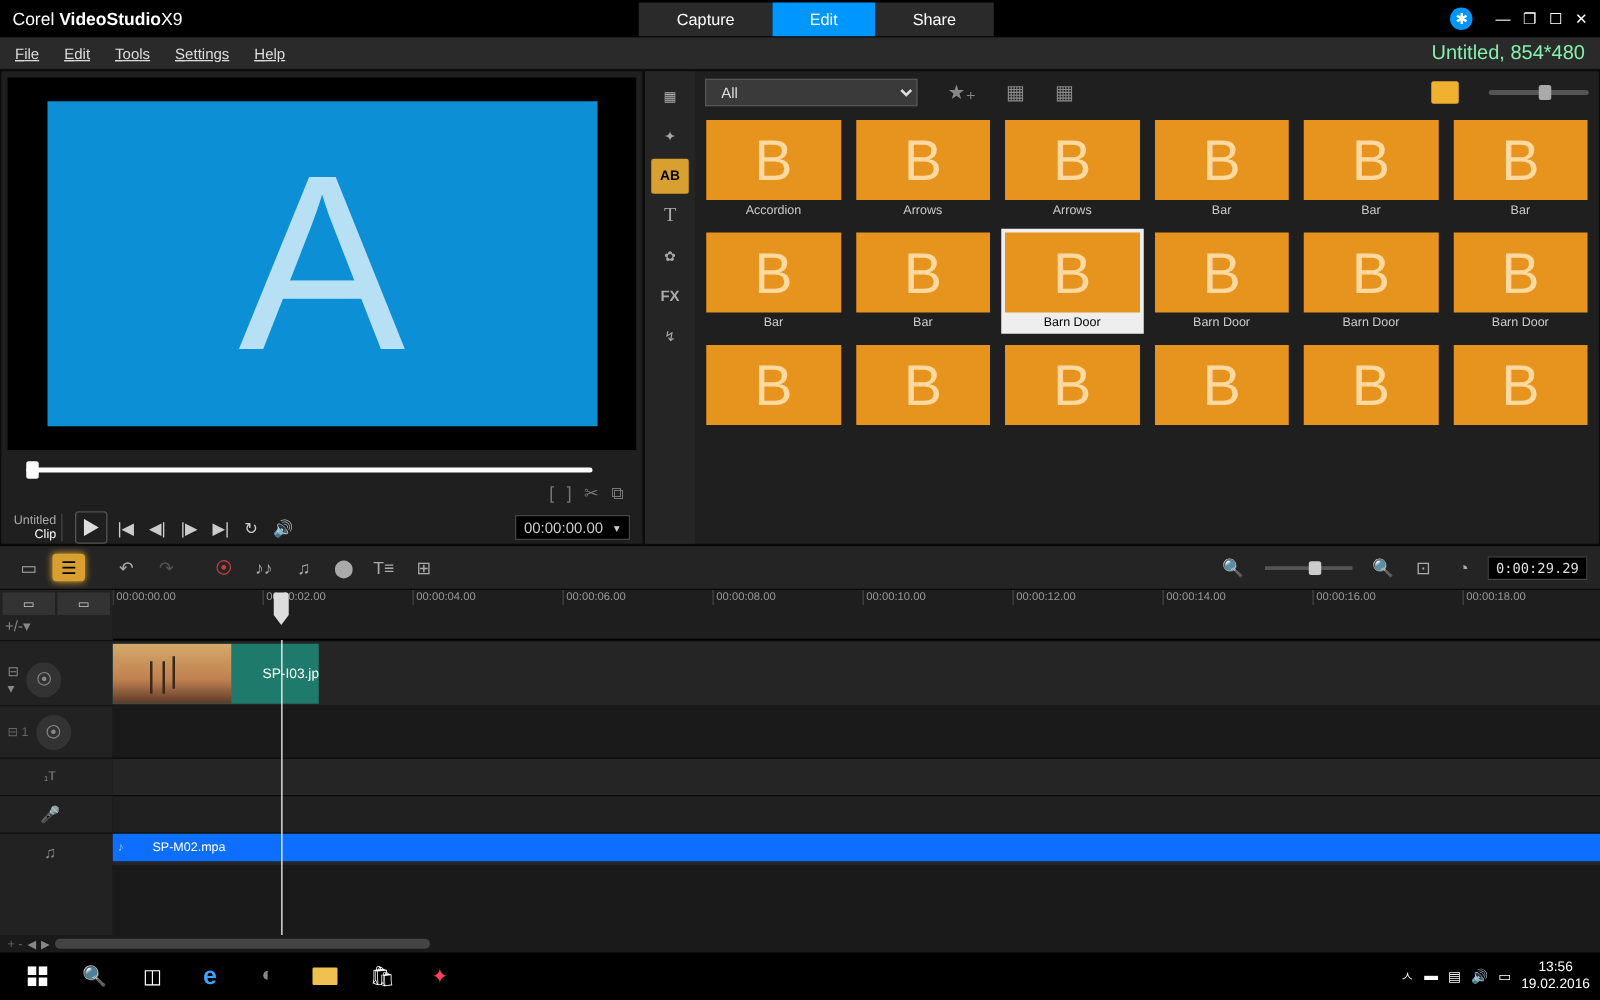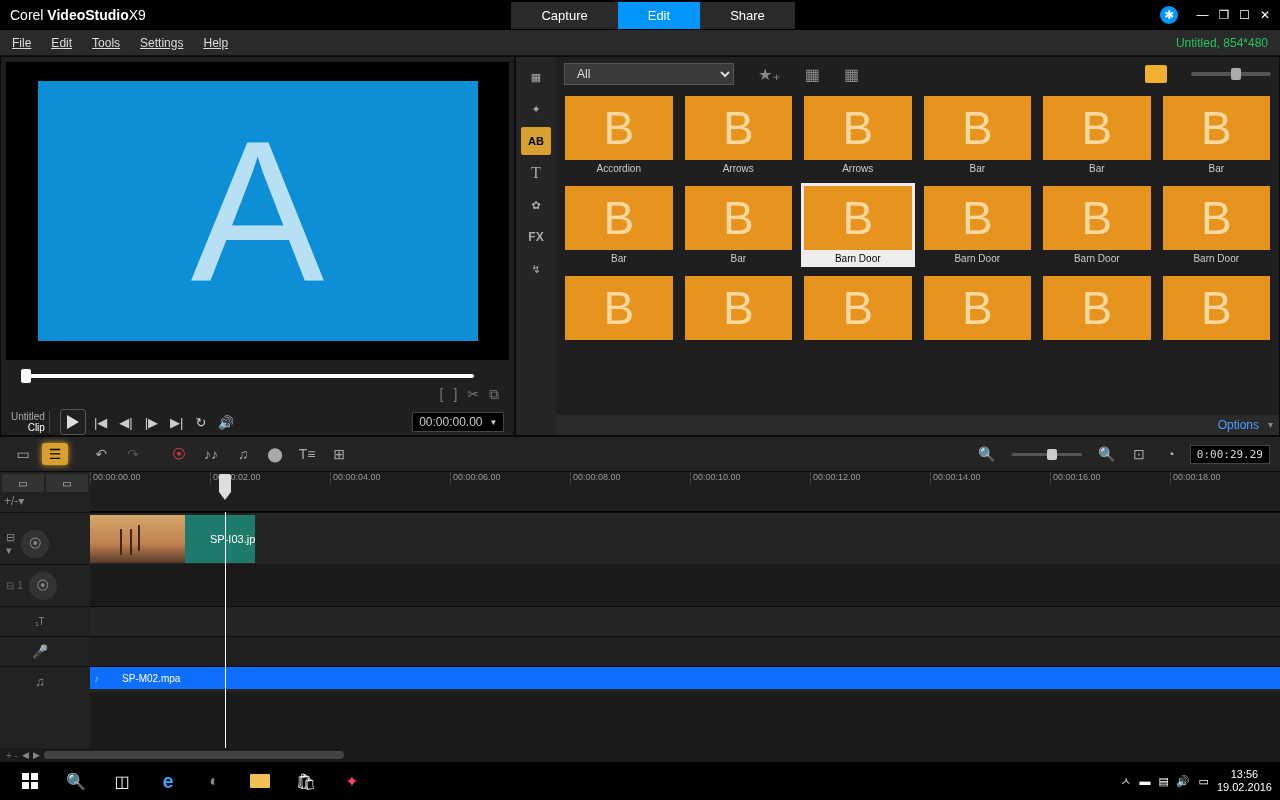--- a/index.html
+++ b/index.html
@@ -13,21 +13,21 @@
 .titlebar .tab { padding:6px 30px; font-size:13px; color:#fff; background:#2a2a2a; cursor:pointer; }
 .titlebar .tab.active { background:#0096ff; }
 .titlebar .wincontrols { display:flex; gap:10px; align-items:center; }
 .titlebar .wincontrols span { color:#fff; font-size:12px; cursor:pointer; }
 .helpicon { width:18px; height:18px; background:#0096ff; border-radius:50%; color:#fff; font-size:11px; display:inline-flex; align-items:center; justify-content:center; margin-right:8px;}
 
 
 .menubar { height:26px; background:#2a2a2a; display:flex; align-items:center; padding:0 12px; gap:20px; border-bottom:1px solid #111;}
 .menubar .menu { font-size:12px; color:#ddd; cursor:pointer; text-decoration:underline; text-decoration-color:transparent;}
 .menubar .menu:first-letter { text-decoration:underline; }
-.menubar .projectinfo { margin-left:auto; font-size:12px; color:#22c55e;}
+.menubar .projectinfo { margin-left:auto; font-size:16px; color:#86efac;}
 
 
 .main { display:flex; height:calc(436px - 56px); }
 .preview-pane { width:515px; background:#1f1f1f; border:1px solid #0a0a0a; display:flex; flex-direction:column; }
 .preview-video { flex:1; background:#000; margin:5px; display:flex; align-items:center; justify-content:center; }
 .preview-video .letterA { width:440px; height:260px; background:#0d8fd6; display:flex; align-items:center; justify-content:center; }
 .preview-video .letterA span { font-size:200px; font-weight:300; color:#b8e0f5; font-family:Arial; }
 .preview-controls { height:70px; padding:5px 10px; }
 .preview-controls .scrub { height:4px; background:#fff; position:relative; margin:4px 30px 6px 10px; border-radius:2px;}
 .preview-controls .scrub .scrubhandle{ position:absolute; left:0; top:-5px; width:10px;height:14px;background:#fff;border-radius:2px;}
@@ -317,21 +317,20 @@
             </div>
             <div class="lib-label"></div>
           </div>
           <div class="lib-item">
             <div class="lib-thumb">
               <span>B</span>
             </div>
             <div class="lib-label"></div>
           </div>
         </div>
-      <div class="lib-options">Options</div>
     </div>
   </div>
 </div>
 
 <div class="timeline-area">
   <div class="tl-toolbar">
     <div class="tl-tb-group">
       <div class="tlbtn">▭</div>
       <div class="tlbtn active">☰</div>
     </div>

